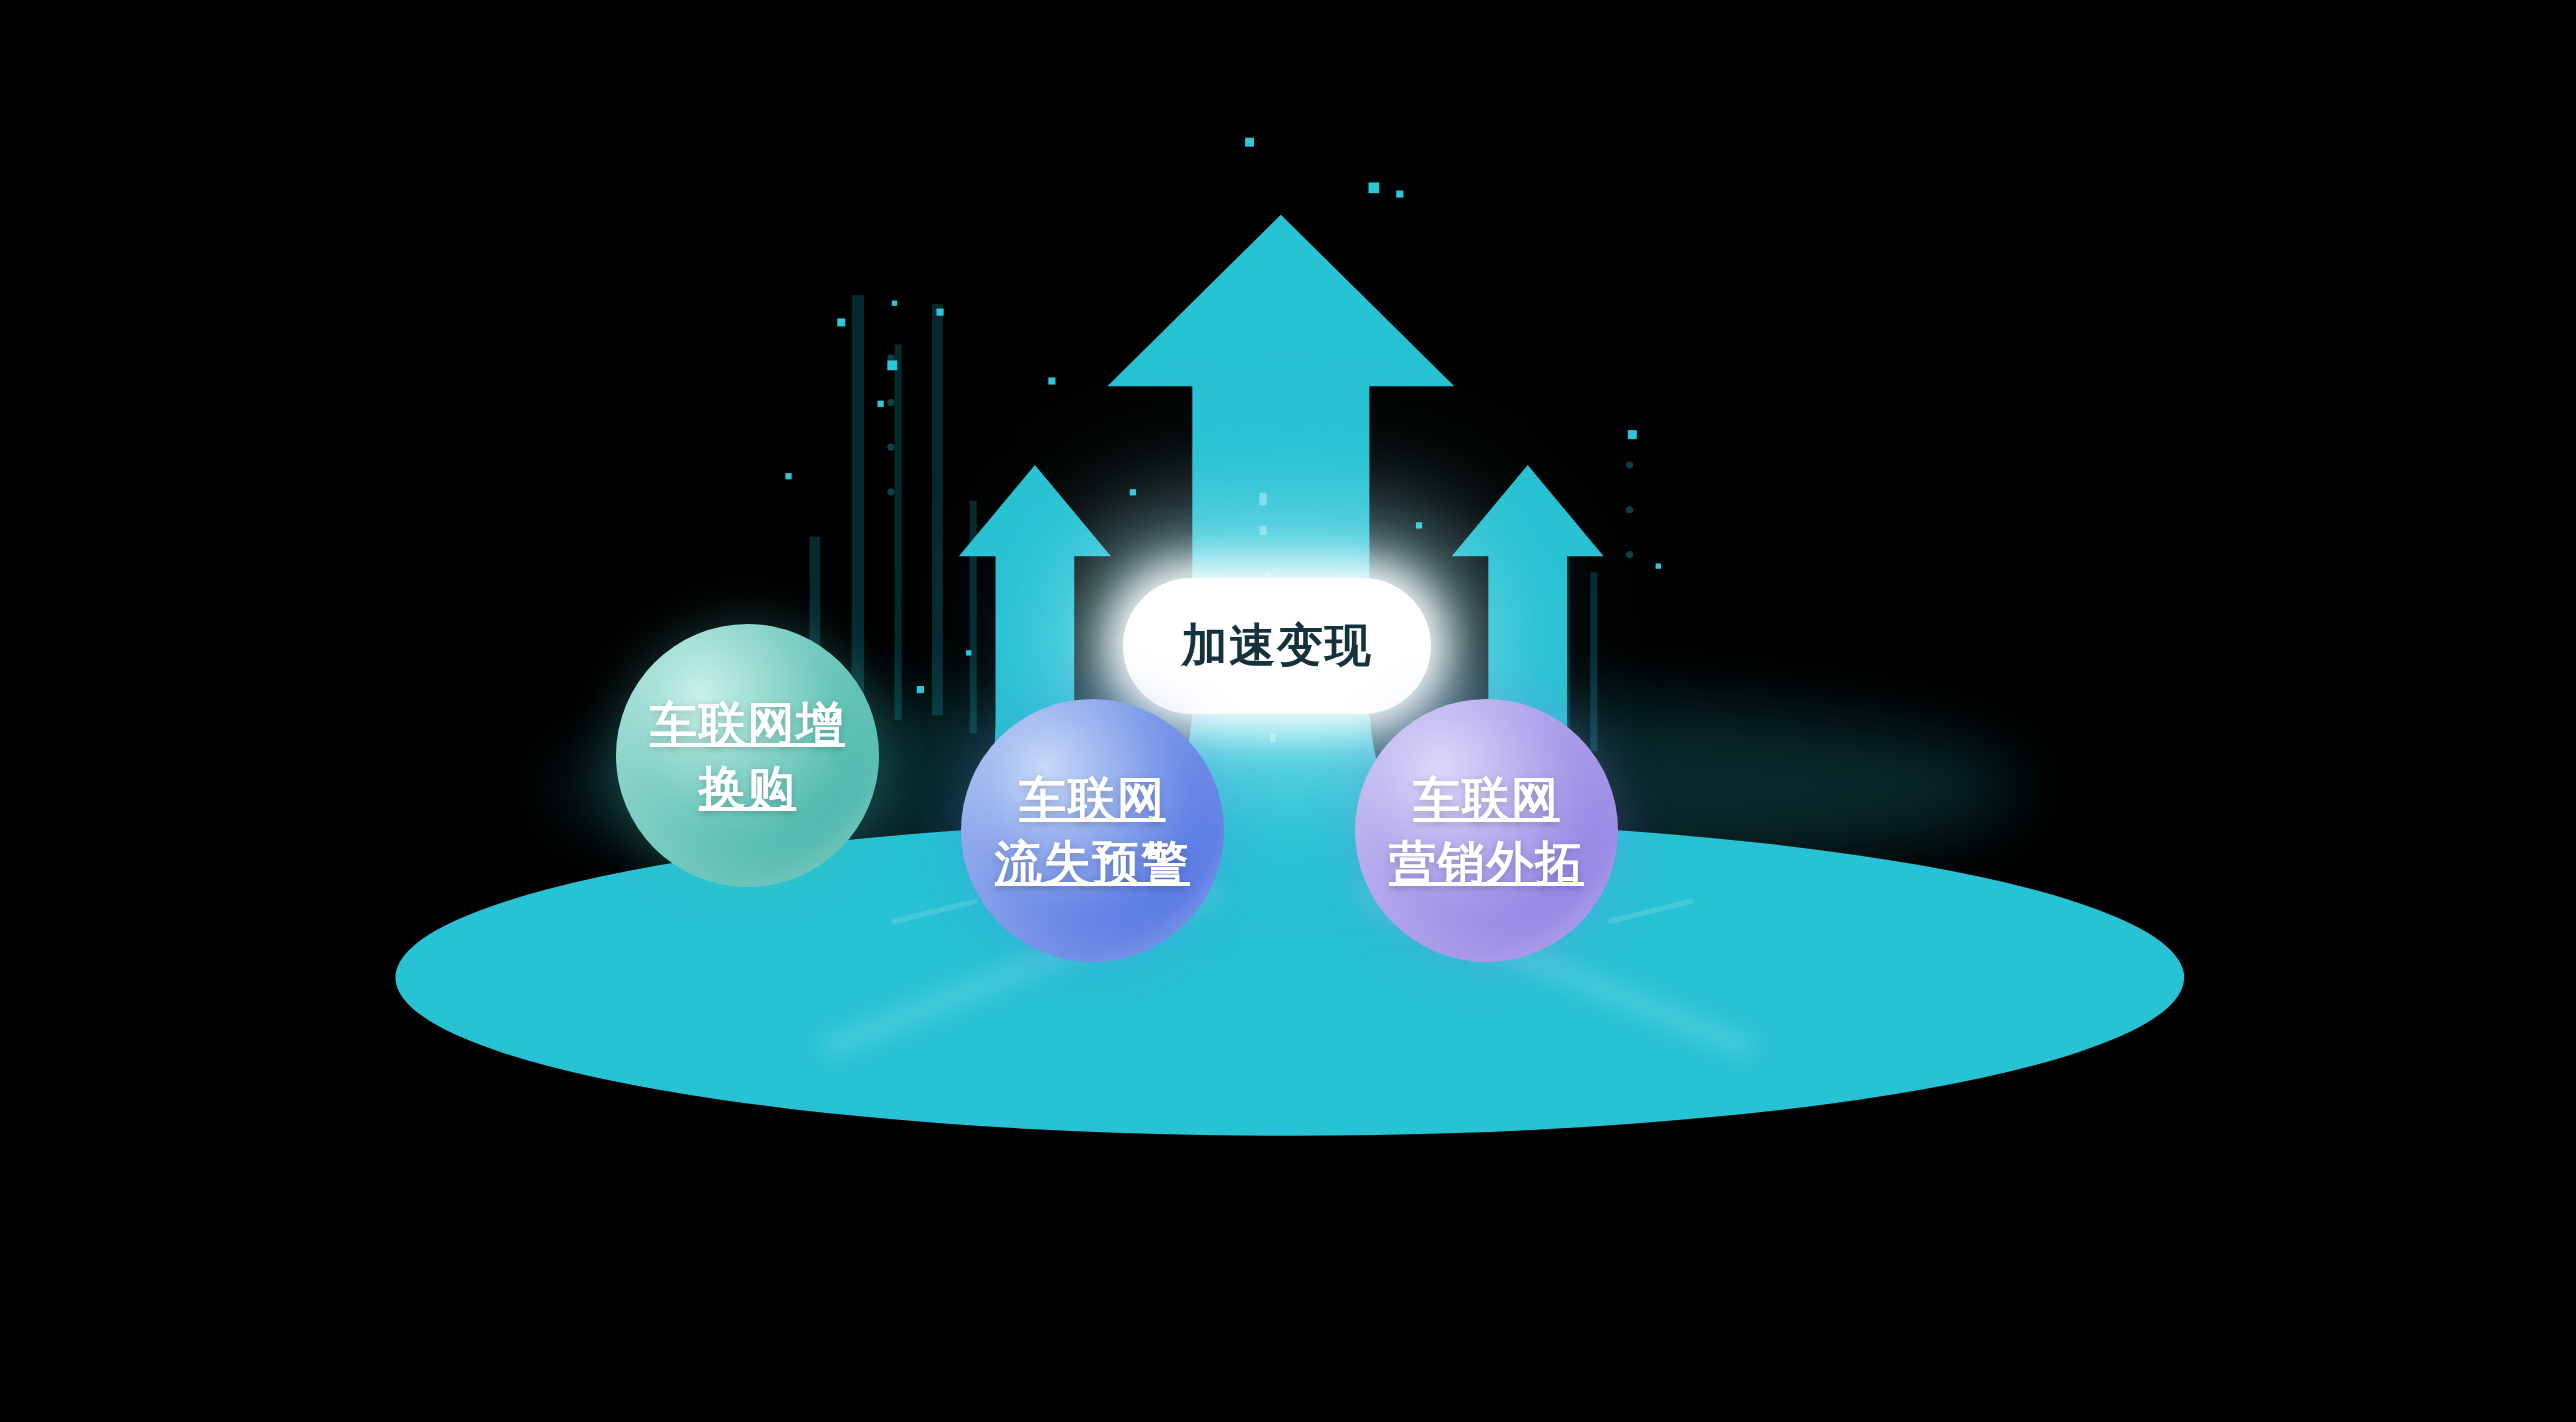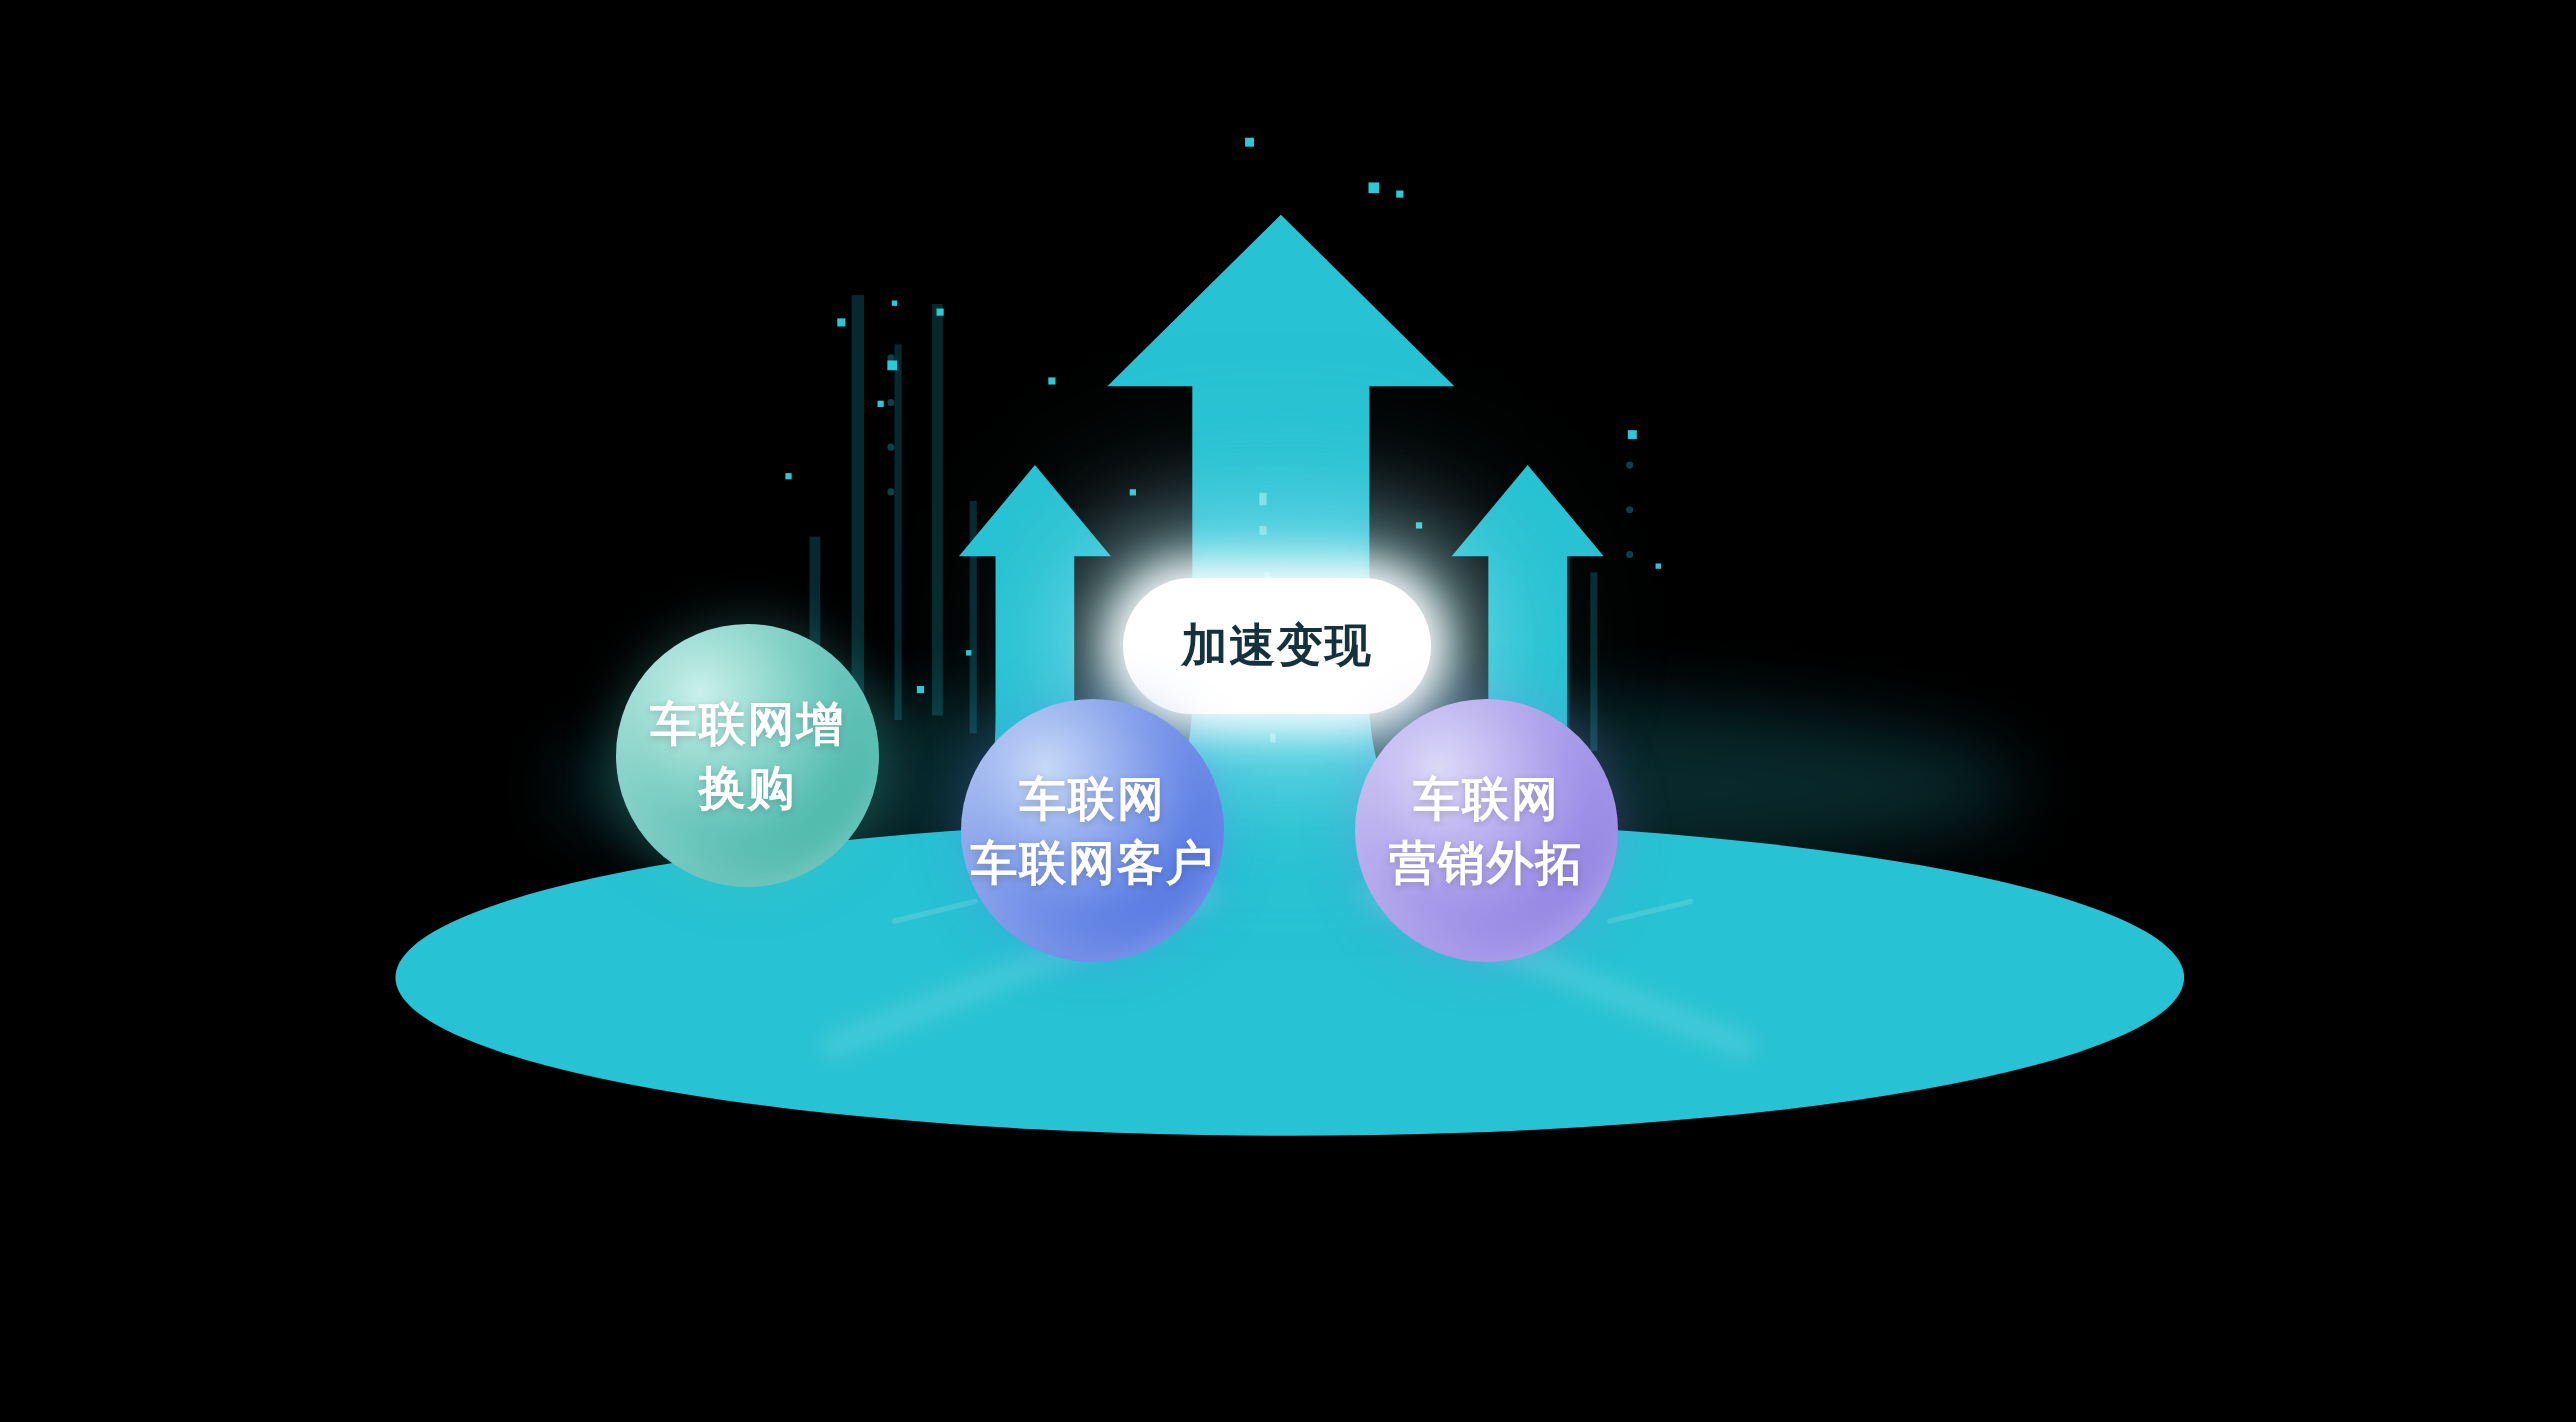--- a/index.html
+++ b/index.html
@@ -60,20 +60,21 @@
     flex-direction: column;
     align-items: center;
     justify-content: center;
     text-align: left;
     color: #ffffff;
     font-weight: 700;
     font-size: 47px;
     line-height: 1.35;
     letter-spacing: 1.8px;
     text-shadow: 0 1.8px 7.2px rgba(0,0,0,0.18);
+    text-decoration: underline;
   }
   .sphere-1 {
     left: 616px; top: 624px; width: 263px; height: 263px;
     background: radial-gradient(circle at 32% 26%, var(--node1_top, #c8f0e8) 0%, var(--node1_bottom, #3fb3a6) 72%);
     box-shadow: inset 0 -21.5px 43px rgba(255,255,255,0.28), 0 0 54px rgba(80,200,190,0.30);
   }
   .sphere-2 {
     left: 961px; top: 699px; width: 263px; height: 263px;
     background: radial-gradient(circle at 32% 26%, var(--node2_top, #c7d9f7) 0%, var(--node2_bottom, #4a6ee0) 72%);
     box-shadow: inset 0 -21.5px 43px rgba(255,255,255,0.28), 0 0 54px rgba(90,130,230,0.30);
@@ -178,21 +179,21 @@
     <span>加速变现</span>
   </div>
 
   <div class="sphere sphere-1">
     <span class="line">车联网增</span>
     <span class="line">换购</span>
   </div>
 
   <div class="sphere sphere-2">
     <span class="line">车联网</span>
-    <span class="line">车联网客户</span>
+    <span class="line">流失预警</span>
   </div>
 
   <div class="sphere sphere-3">
     <span class="line">车联网</span>
     <span class="line">营销外拓</span>
   </div>
 
 
 </div>
 

